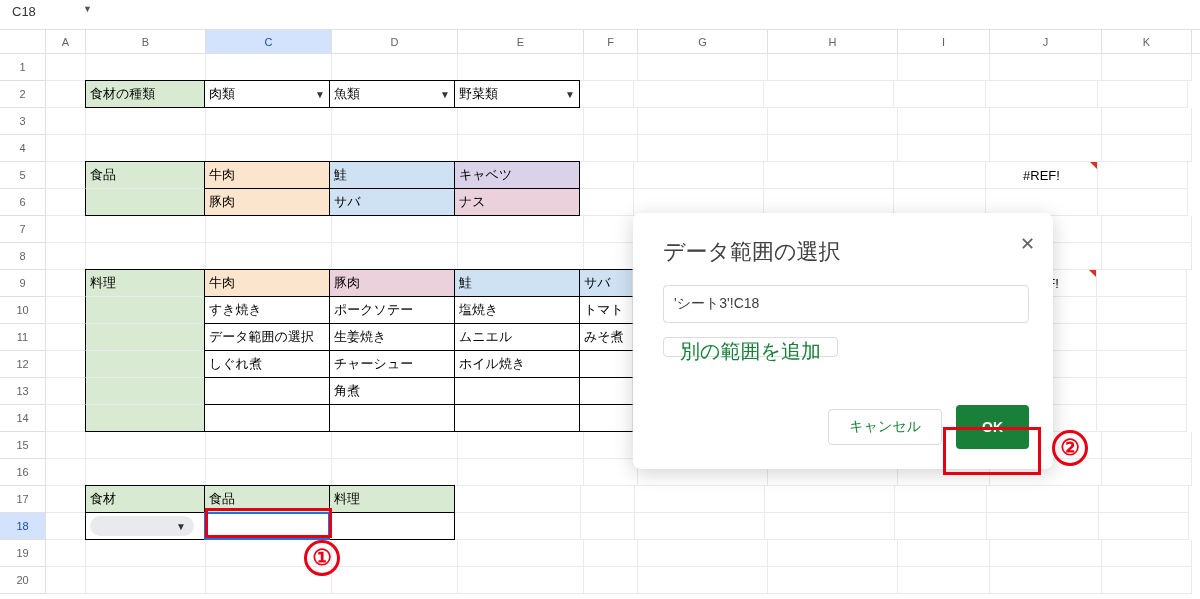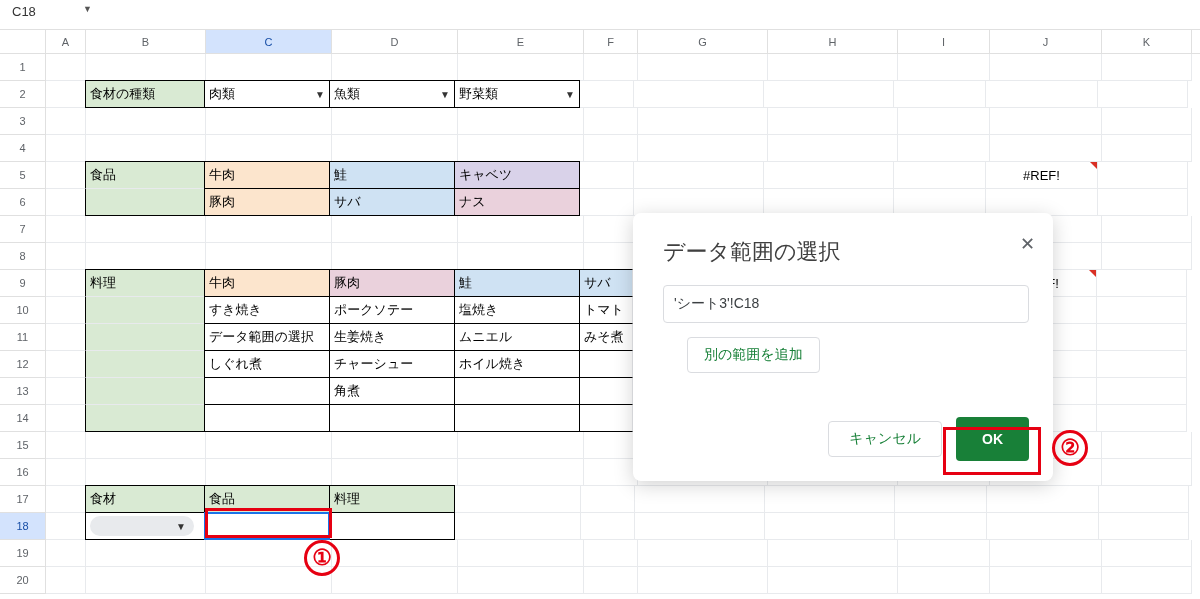--- a/index.html
+++ b/index.html
@@ -201,30 +201,29 @@
     width: 100%;
     height: 38px;
     border: 1px solid #dadce0;
     border-radius: 4px;
     padding: 0 10px;
     font-size: 14px;
     color: #3c4043;
     margin-bottom: 14px;
   }
   .add-range-btn {
-    height: 36px;
+    height: 20px;
     padding: 0 16px;
     border: 1px solid #dadce0;
     border-radius: 4px;
     background: #fff;
     color: #188038;
-    font-size: 14px;
+    font-size: 20px;
     font-weight: 500;
     cursor: pointer;
-    margin-left: 24px;
   }
   .dialog-actions {
     display: flex;
     justify-content: flex-end;
     gap: 14px;
     margin-top: 44px;
     align-items: center;
   }
   .btn-cancel {
     height: 36px;

